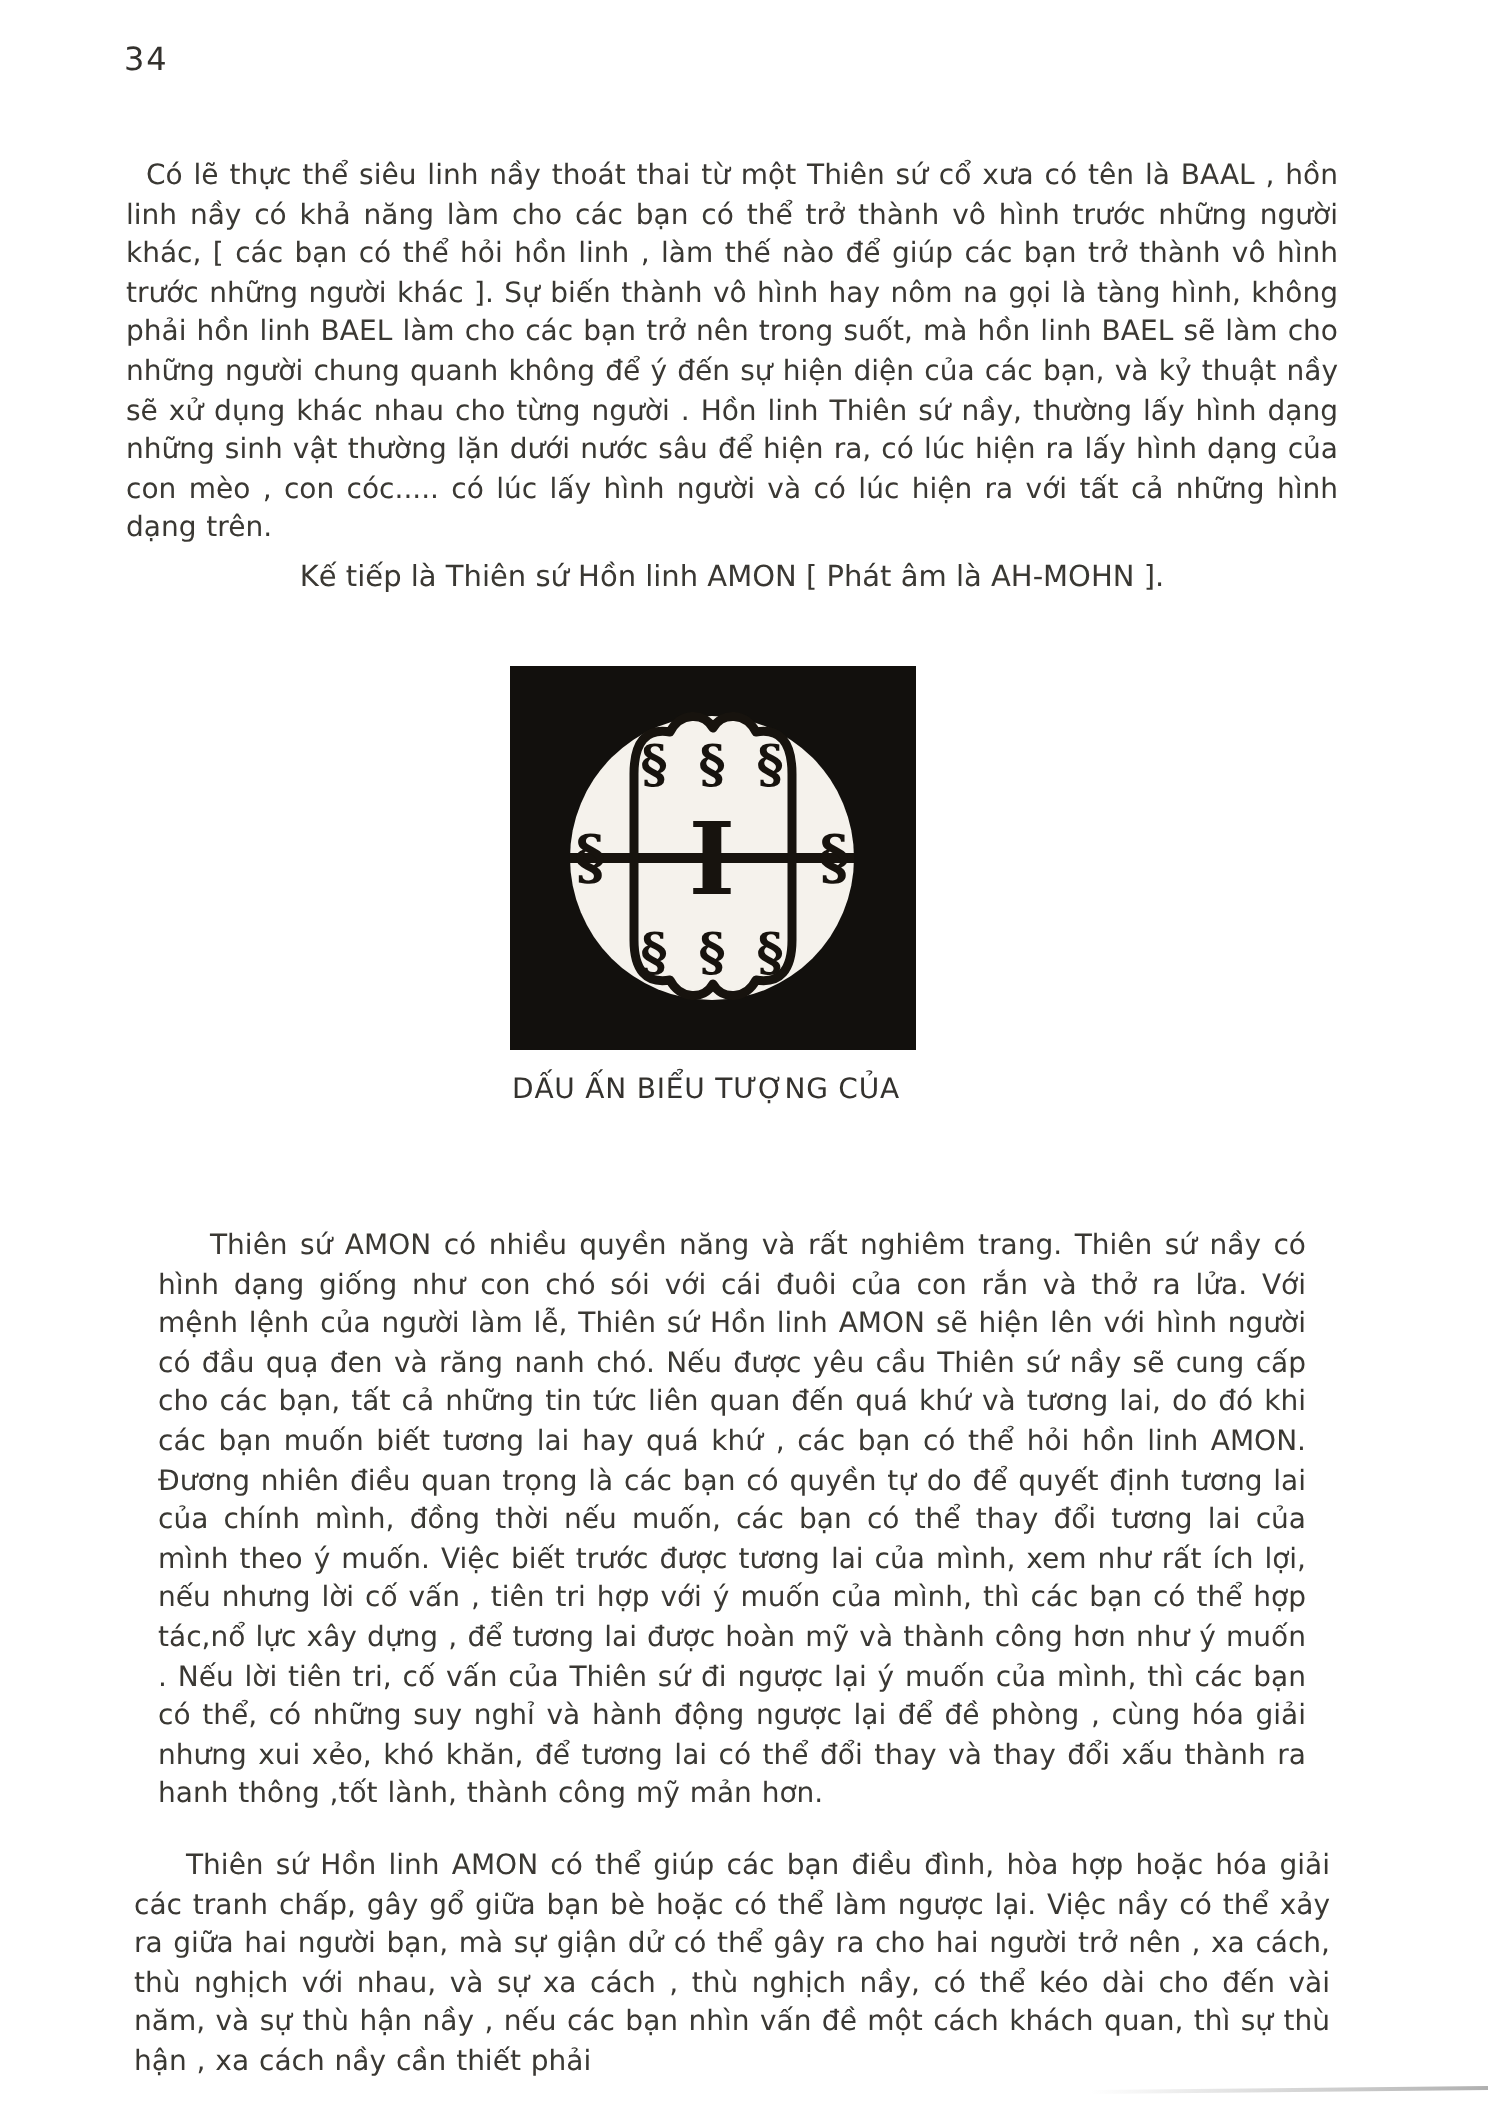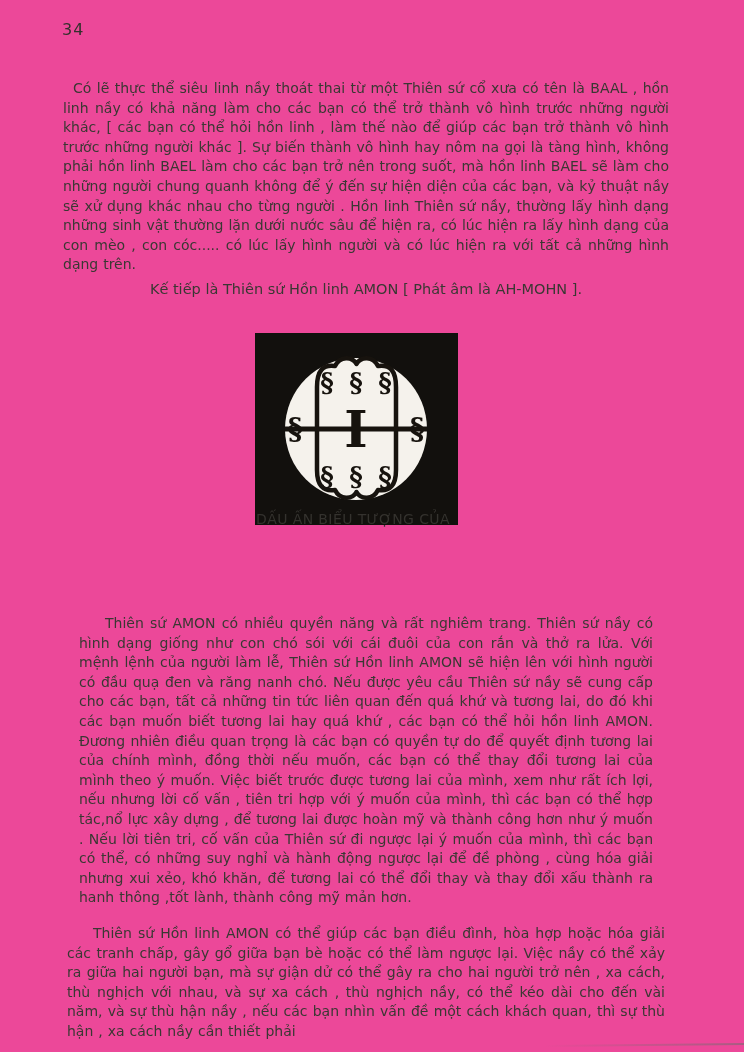--- a/index.html
+++ b/index.html
@@ -5,21 +5,21 @@
   html, body { margin: 0; padding: 0; }
   body {
     background: #e8e8e8;
     font-family: "DejaVu Sans", "Liberation Sans", sans-serif;
   }
   .page {
     position: relative;
     width: 744px;
     height: 1052px;
     margin: 0 auto;
-    background: #ec4899;
+    background: #ffffff;
     overflow: hidden;
     color: #3a3833;
   }
   .page-number {
     position: absolute;
     left: 62px;
     top: 20px;
     font-size: 16px;
     letter-spacing: 1px;
     color: #33312d;
@@ -51,21 +51,21 @@
     position: absolute;
     left: 255px;
     top: 333px;
     width: 203px;
     height: 192px;
   }
   .sigil-figure svg { display: block; }
   .figure-caption {
     position: absolute;
     left: 63px;
-    top: 508px;
+    top: 534px;
     width: 580px;
     text-align: center;
     font-size: 14px;
     line-height: 22px;
     letter-spacing: 0.4px;
     color: #34322e;
   }
   .scan-artifact {
     position: absolute;
     left: 545px;

